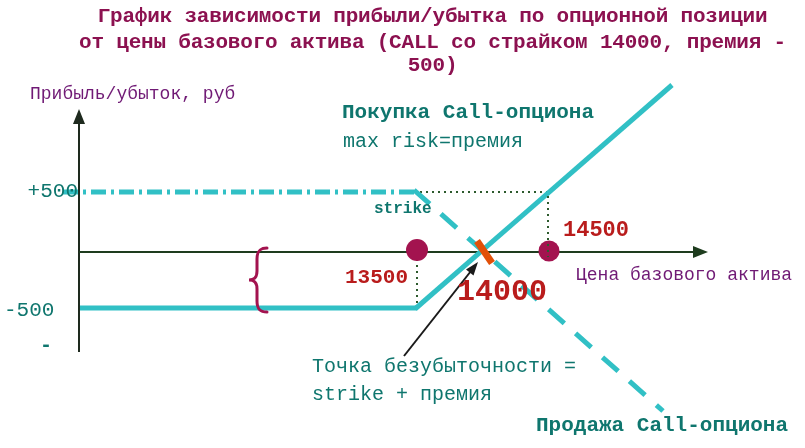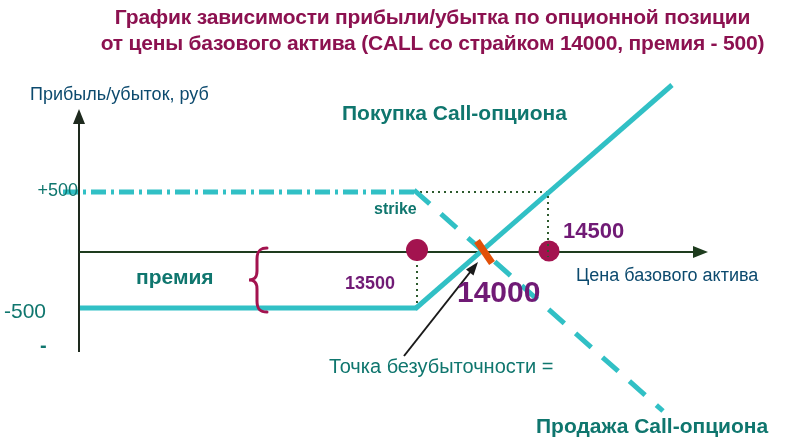--- a/index.html
+++ b/index.html
@@ -1,23 +1,23 @@
 <!DOCTYPE html>
 <html><head>
 <meta charset="utf-8">
 <style>
   html,body{margin:0;padding:0;background:#fff;}
   .stage{position:relative;width:805px;height:448px;background:#ffffff;overflow:hidden;
-         font-family:Liberation Sans, sans-serif;}
+         font-family:Liberation Mono, monospace;}
   .lbl{position:absolute;white-space:nowrap;color:#0f766e;line-height:1.15;}
   .bold{font-weight:bold;}
   .title-line{position:absolute;left:60px;right:0;text-align:center;
               font-weight:bold;font-size:21px;color:#8c1150;letter-spacing:-0.2px;}
-  .maroon{color:#701a75;}
-  .teal-text{color:#0c4a6e;}
+  .maroon{color:#b91c1c;}
+  .teal-text{color:#701a75;}
   svg{position:absolute;left:0;top:0;}
 </style>
 </head>
 <body>
 
 <div class="stage">
 
   <div class="title-line" style="top:5px">График зависимости прибыли/убытка по опционной позиции</div>
   <div class="title-line" style="top:31px">от цены базового актива (CALL со страйком 14000, премия - 500)</div>
 
@@ -44,29 +44,30 @@
     <line x1="477" y1="241" x2="492" y2="263" stroke="#e25008" stroke-width="7"></line>
 
     <line x1="404" y1="356" x2="471" y2="271" stroke="#1a1a1a" stroke-width="2"></line>
     <polygon points="478,262 473.5,275.5 466,269.5" fill="#1a1a1a"></polygon>
 
     <path d="M267,248 C259,248 257,252 257,259 L257,271 C257,278 254,280 249,280 C254,280 257,282 257,289 L257,301 C257,308 259,312 267,312" fill="none" stroke="#a3134f" stroke-width="3" stroke-linecap="round"></path>
   </svg>
 
   <div class="lbl teal-text" style="left:30px;top:84px;font-size:18px">Прибыль/убыток, руб</div>
   <div class="lbl teal-text" style="left:576px;top:265px;font-size:18px">Цена базового актива</div>
-  <div class="lbl" style="left:26px;top:180px;width:52px;text-align:right;font-size:18px">+500</div>
+  <div class="lbl" style="left:26px;top:180px;width:52px;text-align:right;font-size:21px">+500</div>
   <div class="lbl" style="left:4px;top:299px;width:48px;text-align:left;font-size:21px">-500</div>
   <div class="lbl bold" style="left:40px;top:334px;font-size:20px">-</div>
 
   <div class="lbl bold" style="left:342px;top:101px;font-size:21px">Покупка Call-опциона</div>
+  <div class="lbl" style="left:343px;top:130px;font-size:20px">max risk=премия</div>
 
   <div class="lbl bold" style="left:374px;top:200px;font-size:16px">strike</div>
-  <div class="lbl bold" style="left:136px;top:265px;font-size:21px">премия</div>
 
-  <div class="lbl bold maroon" style="left:345px;top:273px;font-size:18px">13500</div>
+  <div class="lbl bold maroon" style="left:345px;top:266px;font-size:21px">13500</div>
   <div class="lbl bold maroon" style="left:457px;top:275px;font-size:30px">14000</div>
   <div class="lbl bold maroon" style="left:563px;top:218px;font-size:22px">14500</div>
 
-  <div class="lbl" style="left:329px;top:355px;font-size:20px">Точка безубыточности =</div>
+  <div class="lbl" style="left:312px;top:355px;font-size:20px">Точка безубыточности =</div>
+  <div class="lbl" style="left:312px;top:383px;font-size:20px">strike + премия</div>
 
   <div class="lbl bold" style="left:536px;top:414px;font-size:21px">Продажа Call-опциона</div>
 </div>
 
 </body></html>

